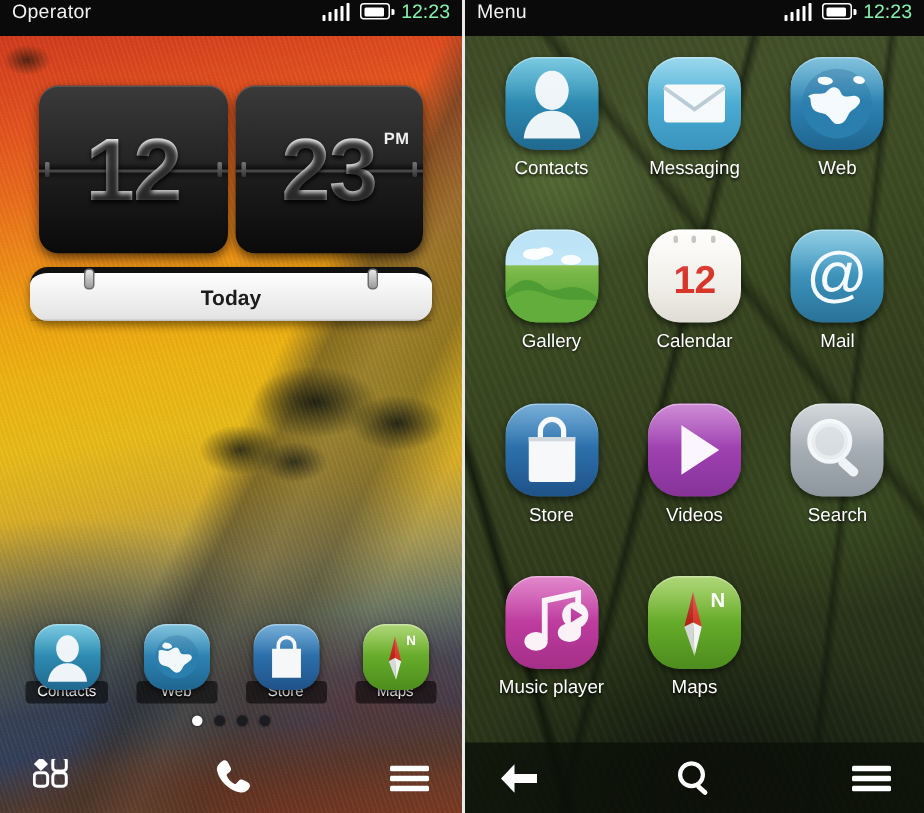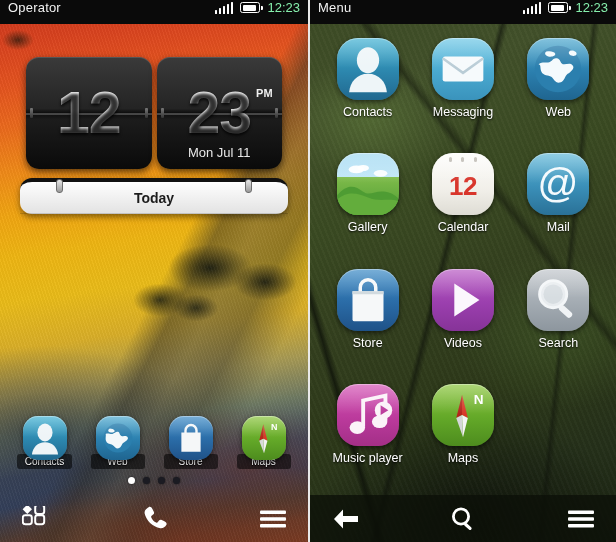--- a/index.html
+++ b/index.html
@@ -218,21 +218,20 @@
       <div class="flip">
         <span class="pin l"></span>
           <span class="pin r"></span>
         <span class="num">12</span>
       </div>
       <div class="flip">
         <span class="pin l"></span>
           <span class="pin r"></span>
         <span class="num">23</span>
         <span class="ampm">PM</span>
-        <span class="date">Mon Jul 11</span>
       </div>
     </div>
 
     <div class="cal-widget">
       <span class="cal-clip l"></span>
       <span class="cal-clip r"></span>
       <div class="cal-today">Today</div>
     </div>
 
     <div class="dock">

